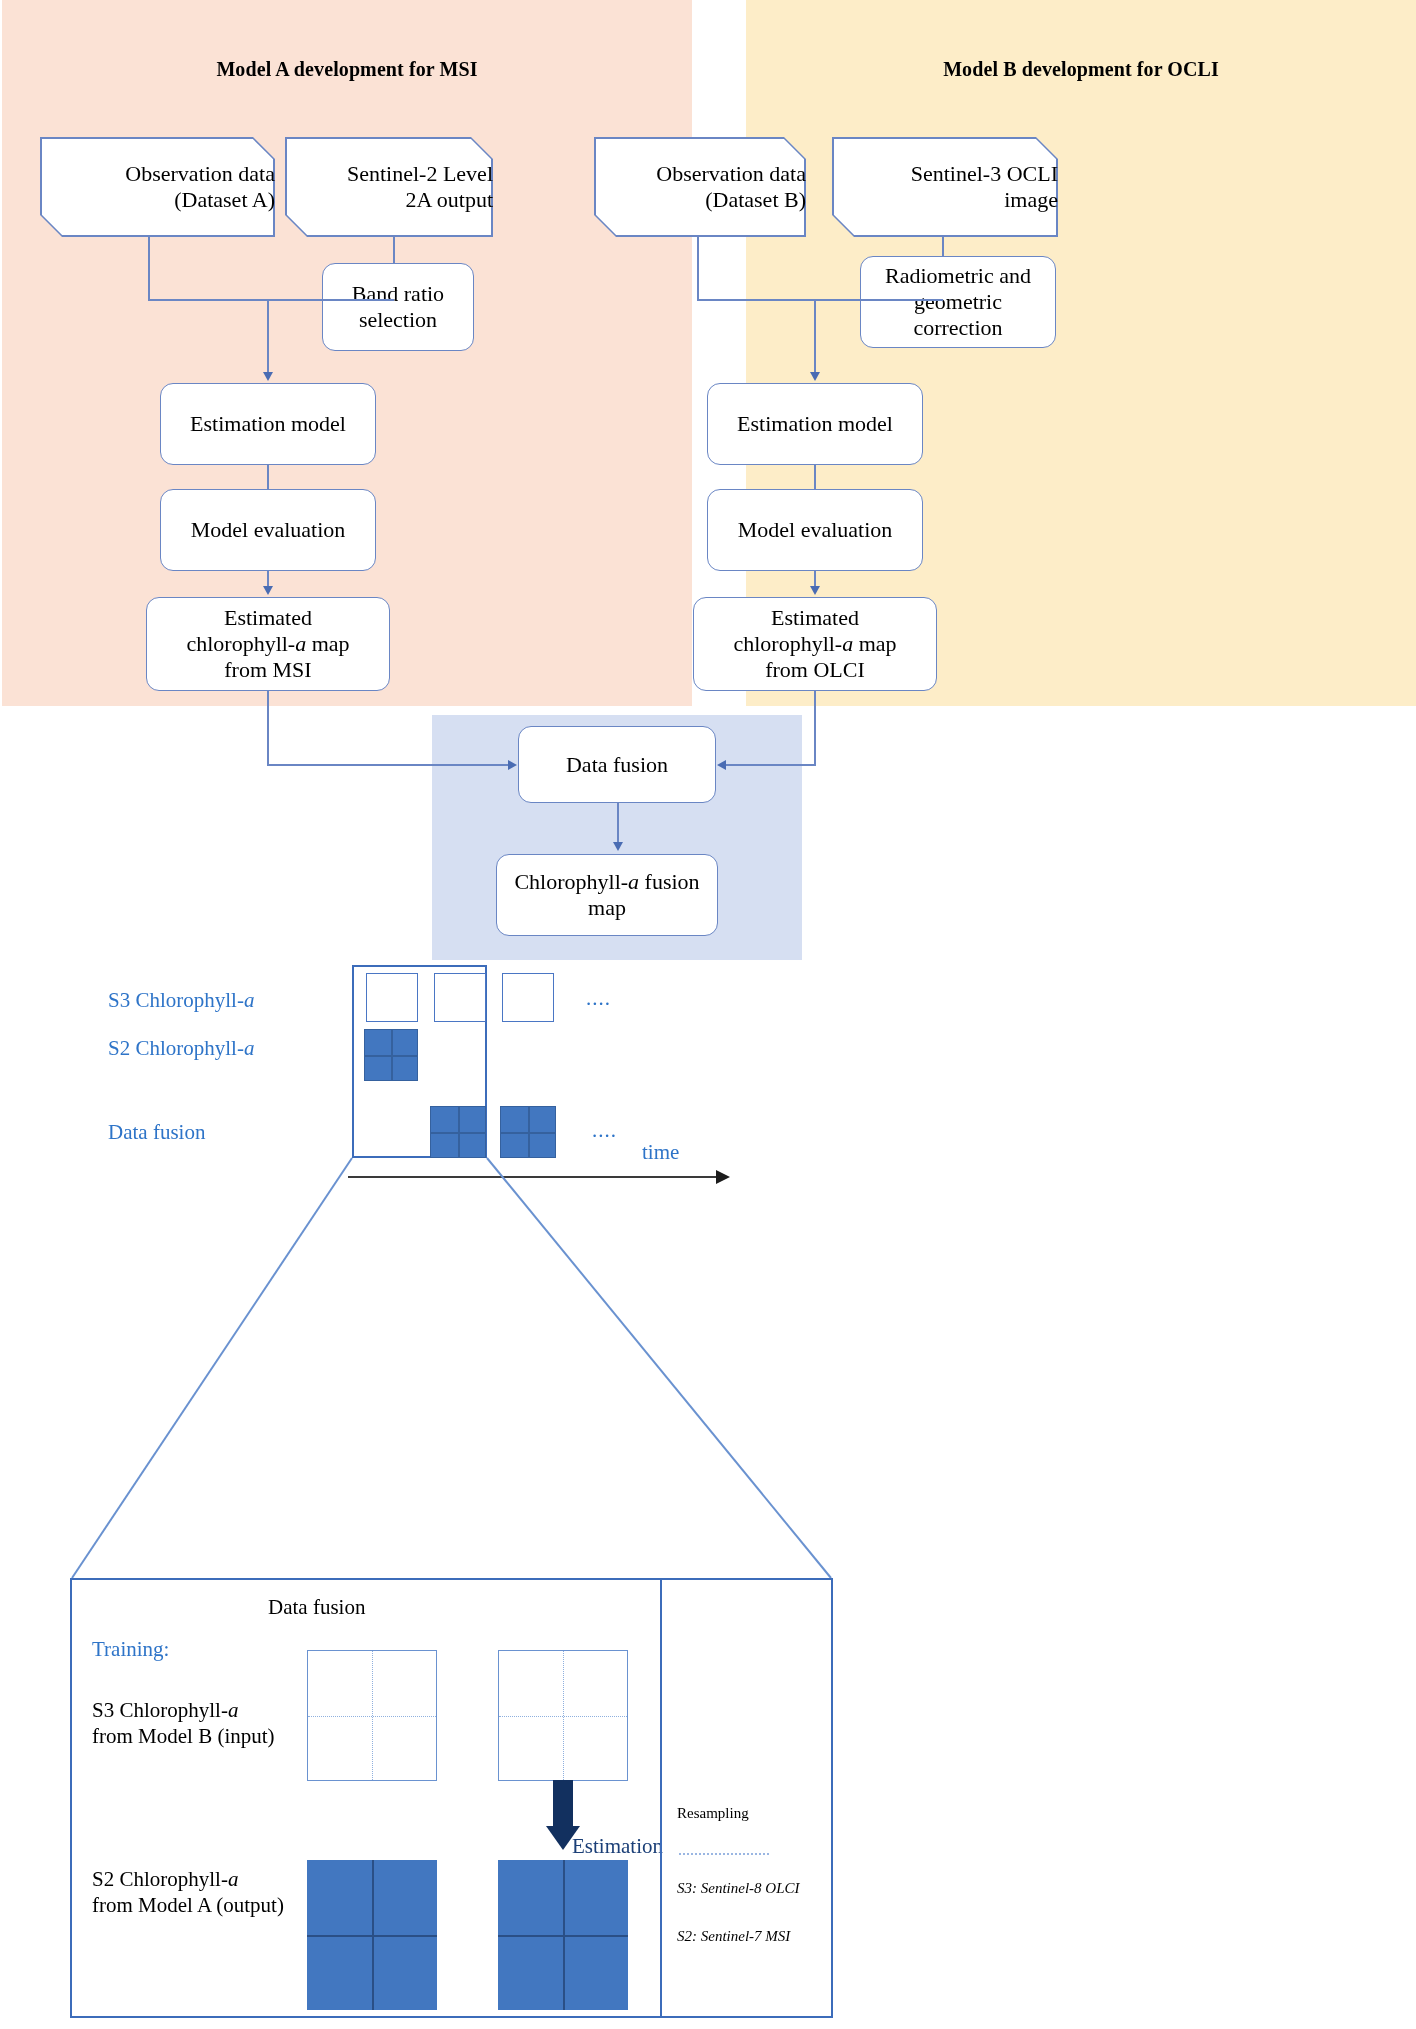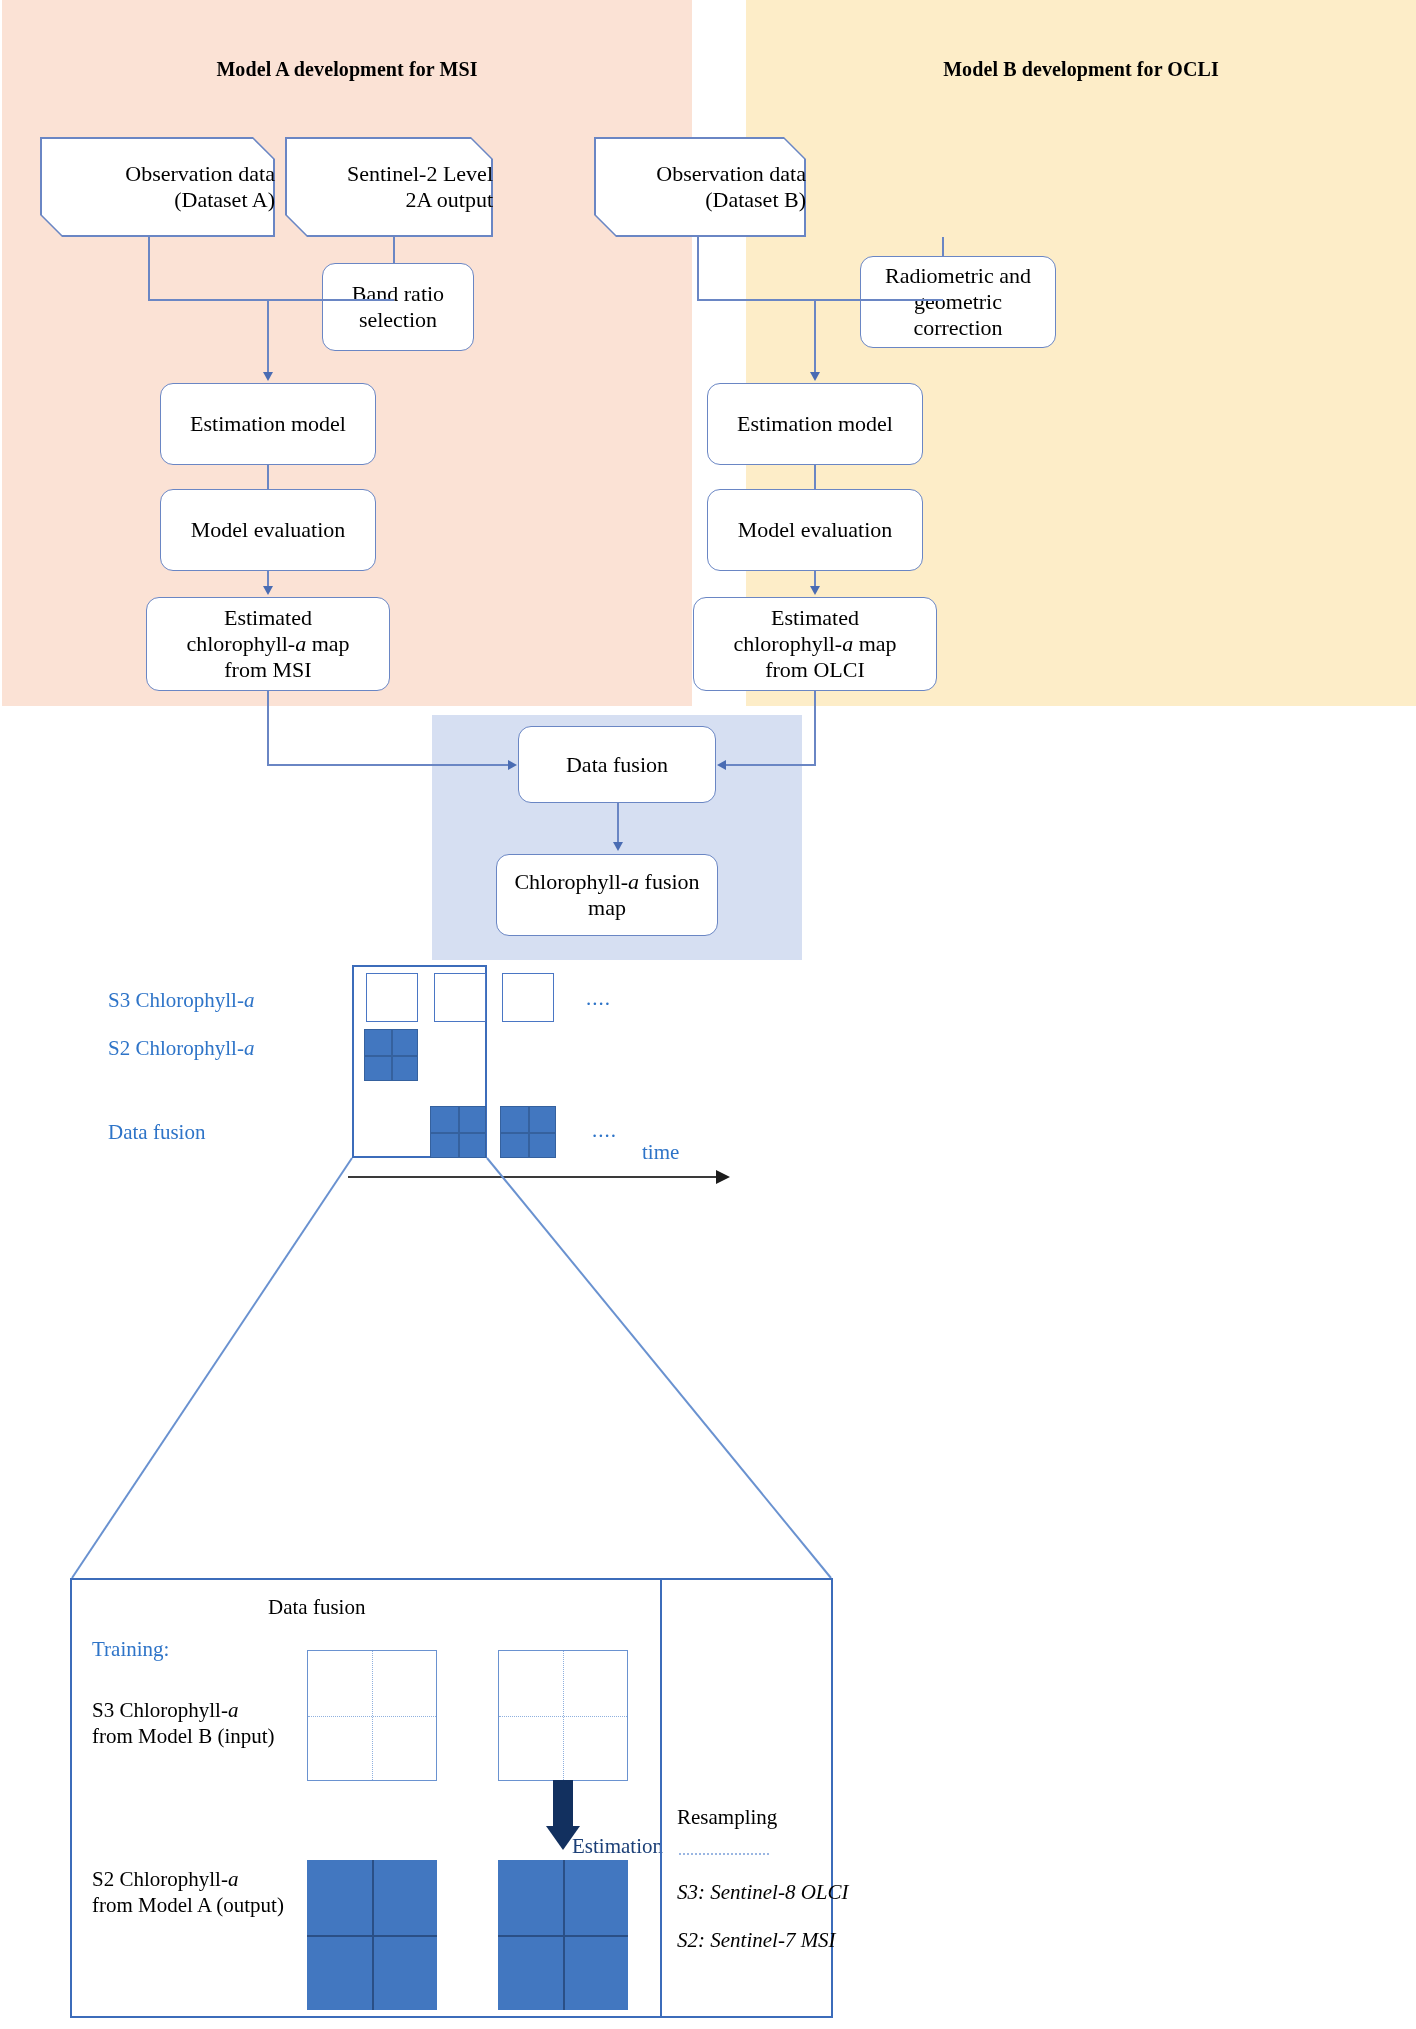--- a/index.html
+++ b/index.html
@@ -188,21 +188,21 @@
     font-size:21px;
     white-space:nowrap;
   }
 
   .legend-divider{
     position:absolute;
     width:2px;background:#3c6cba;
   }
   .legend-item{
     position:absolute;
-    font-size:21px;
+    font-size:15px;
     white-space:nowrap;
   }
   .legend-item.ital{font-style:italic;}
   .legend-dotted{
     position:absolute;
     border-top:2px dotted #9ab6e2;
   }
 
   
   svg.callout{position:absolute;left:0;top:0;width:1416px;height:2029px;pointer-events:none;}
@@ -272,20 +272,28 @@
 
   <div class="node flag" style="left:594px;top:137px;width:212px;height:100px;">
     <div class="flag-bg"></div>
     <div class="flag-fg"></div>
     <div class="flag-tx">
       <span class="tx">Observation data</span>
       <span class="tx">(Dataset B)</span>
     </div>
   </div>
 
+  <div class="node flag" style="left:832px;top:137px;width:226px;height:100px;">
+    <div class="flag-bg"></div>
+    <div class="flag-fg"></div>
+    <div class="flag-tx">
+      <span class="tx">Sentinel-3 OCLI</span>
+      <span class="tx">image</span>
+    </div>
+  </div>
 
   <div class="node round" style="left:860px;top:256px;width:196px;height:92px;">
     <div>
       <span class="tx">Radiometric and</span>
       <span class="tx">geometric</span>
       <span class="tx">correction</span>
     </div>
   </div>
 
   <div class="node round" style="left:707px;top:383px;width:216px;height:82px;">

